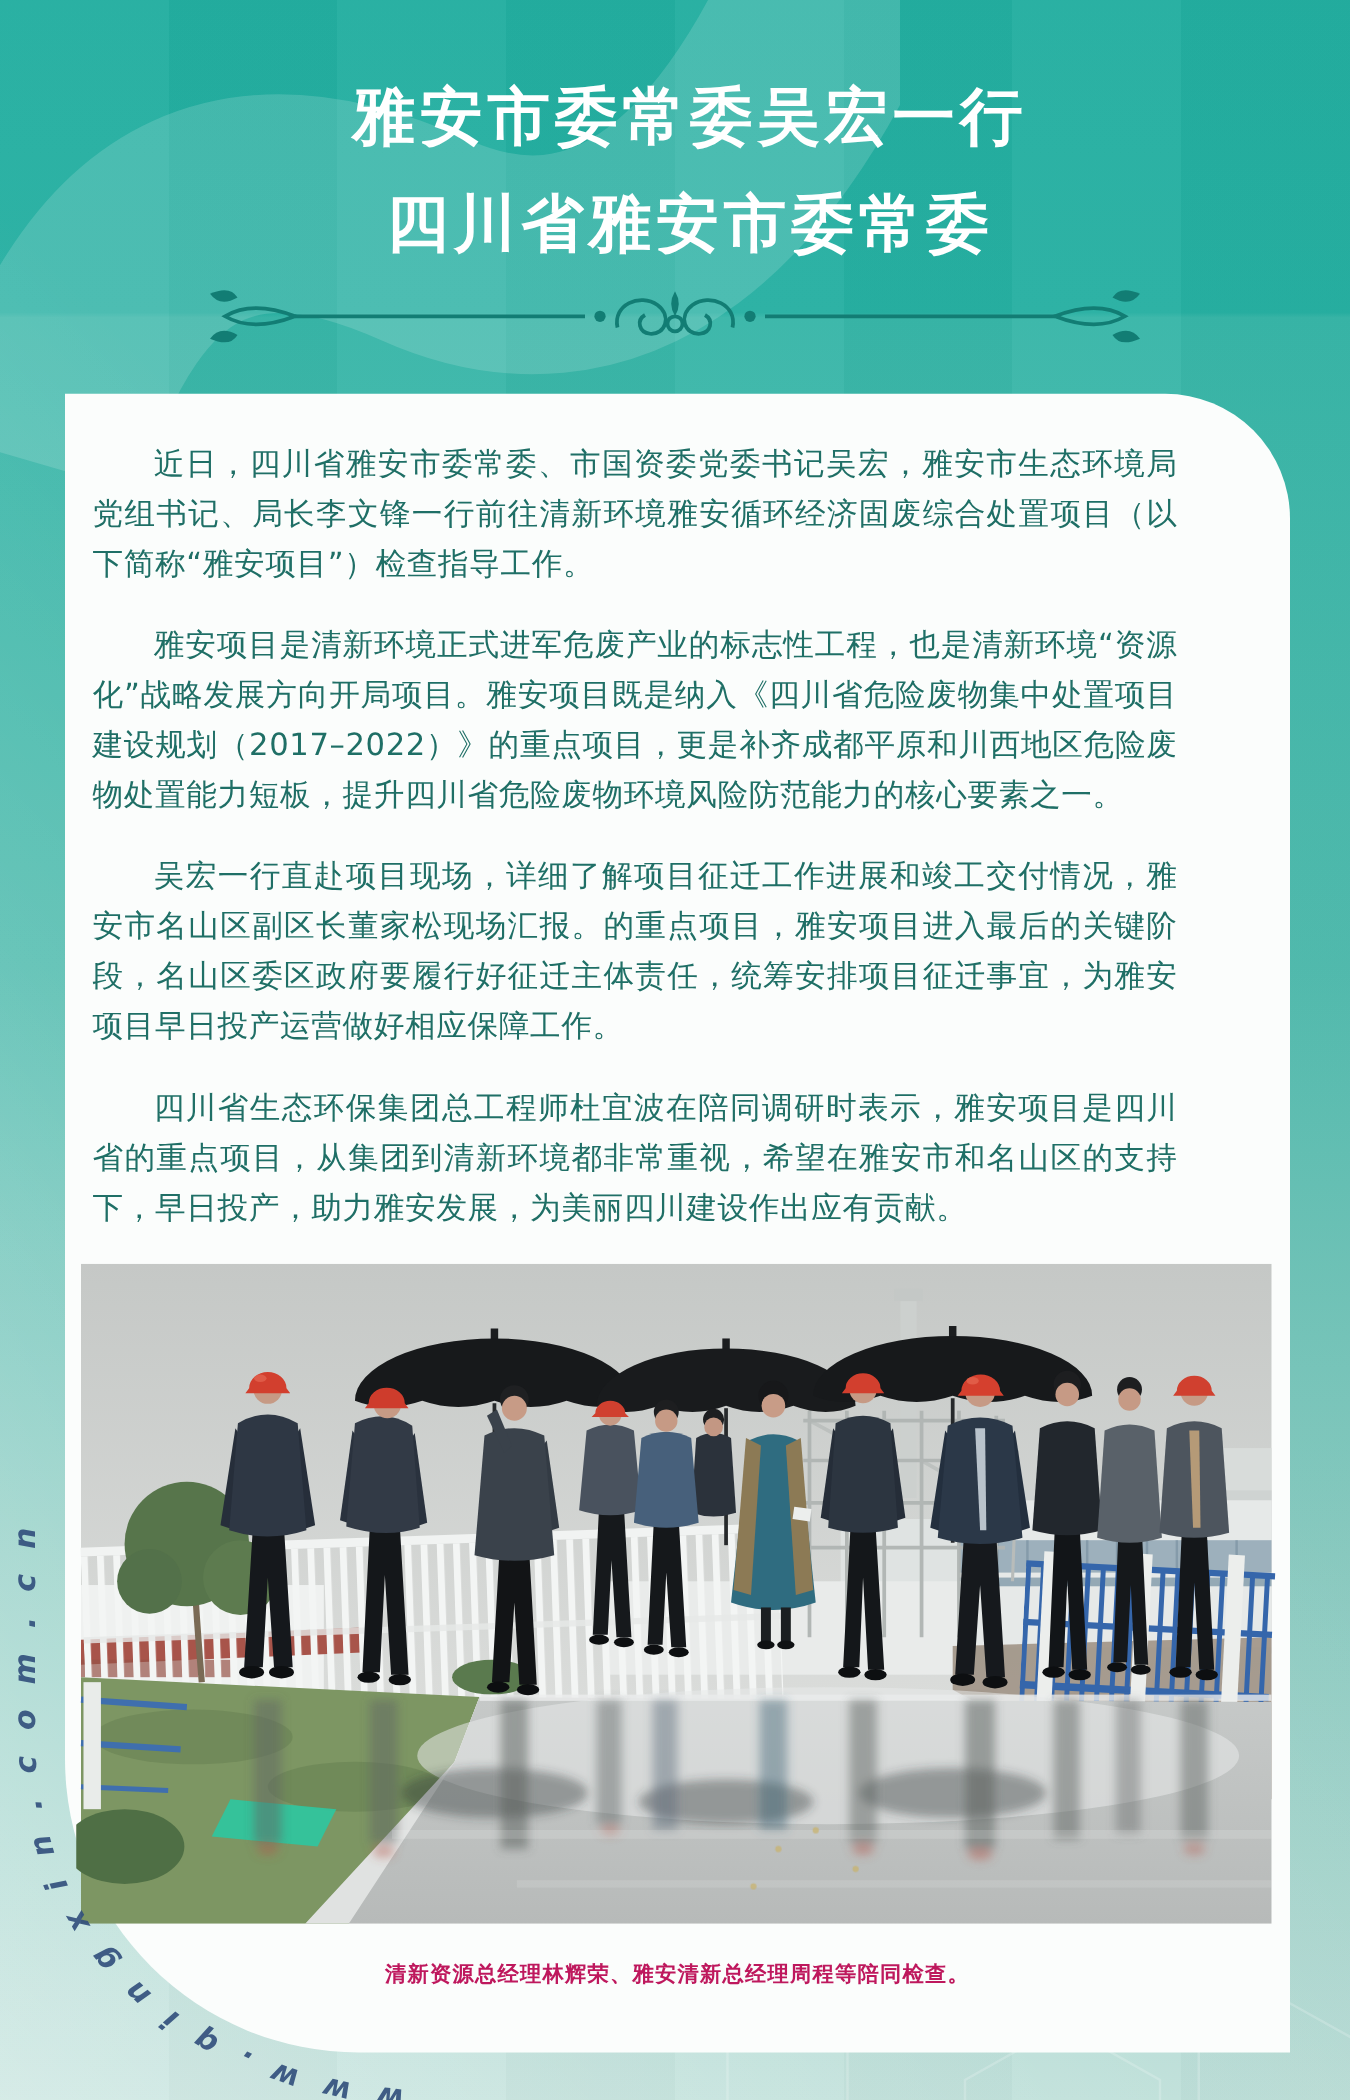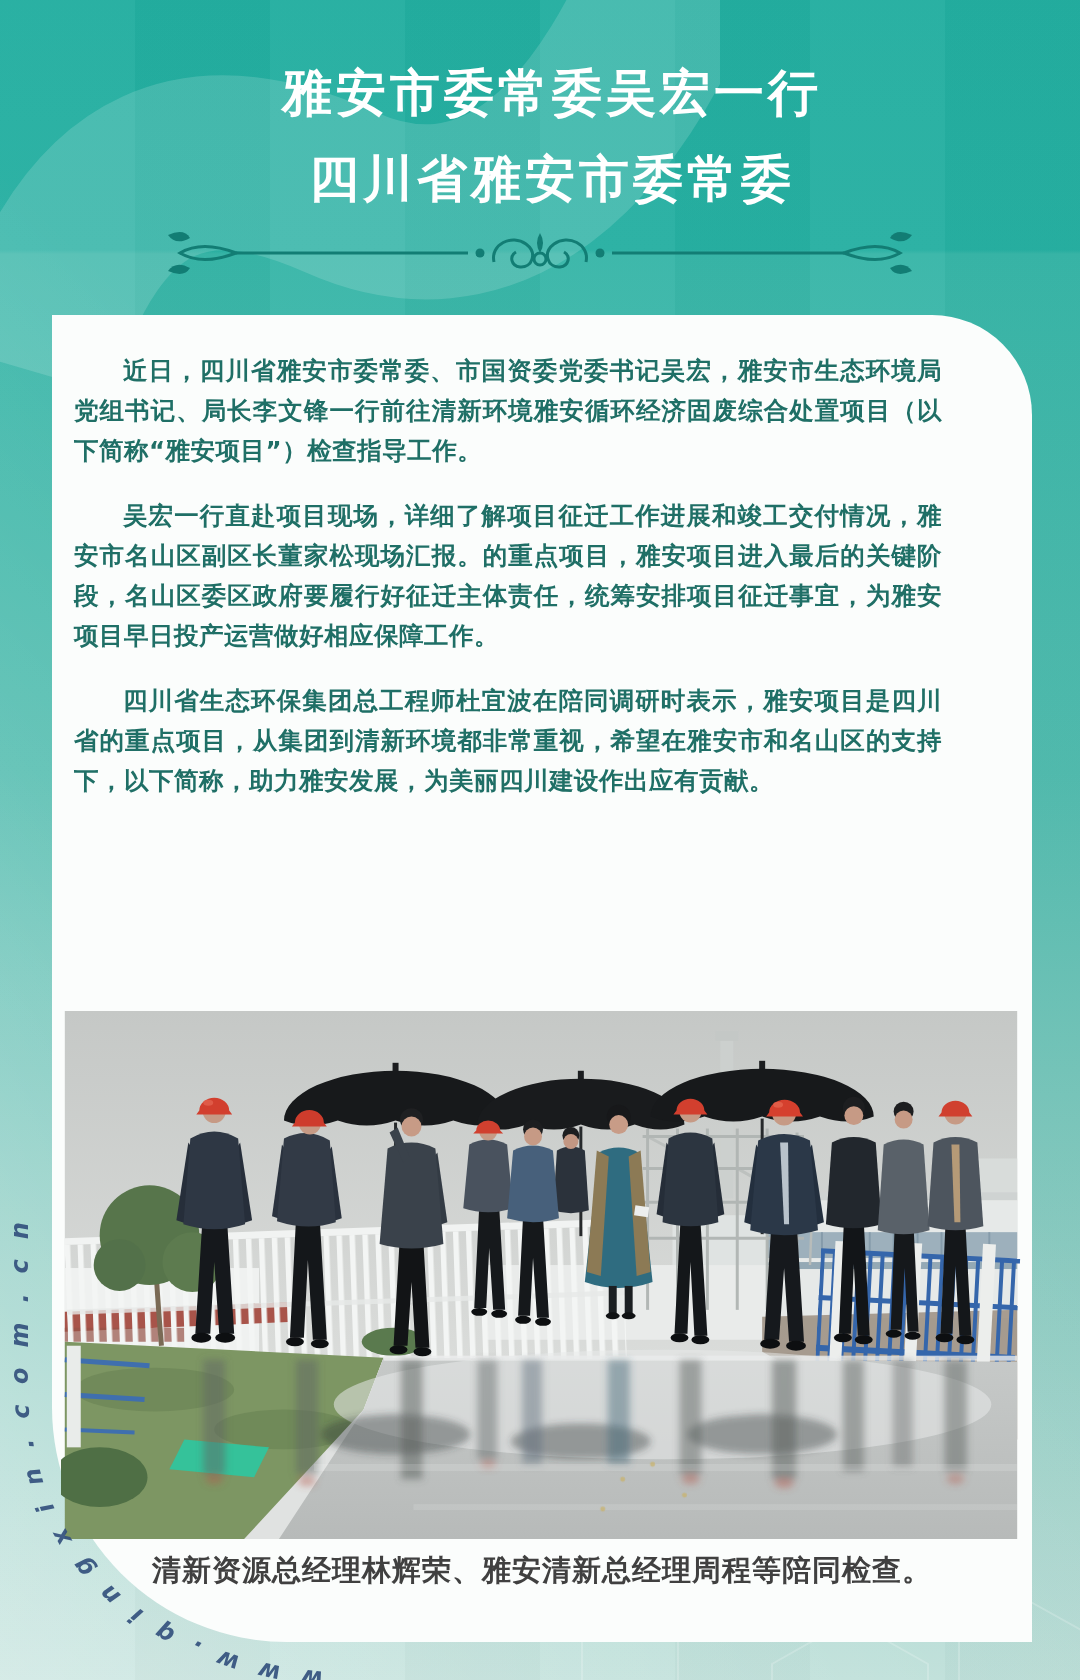--- a/index.html
+++ b/index.html
@@ -15,28 +15,28 @@
   .s-mark{position:absolute;left:0;top:0;pointer-events:none;}
   .titles{position:absolute;top:50px;left:12px;width:100%;text-align:center;color:#ffffff;}
   .titles h1{margin:0;font-size:50px;line-height:86px;font-weight:800;letter-spacing:4px;}
   .divider{position:absolute;top:226px;left:50%;transform:translateX(-50%);}
   .card{
     position:absolute;left:52px;top:315px;width:980px;height:1327px;
     background:#fbfdfc;border-radius:0 100px 0 0;border-bottom-left-radius:235px;
   }
   .article-text{
     box-sizing:border-box;height:676px;padding:36px 90px 0 22px;overflow:hidden;
-    color:#1f6f66;font-size:24.5px;line-height:40px;font-weight:700;
+    color:#1f6f66;font-size:24.5px;line-height:40px;font-weight:400;
     text-align:justify;word-break:break-all;letter-spacing:0.5px;
   }
   .article-text p{margin:0 0 25px 0;text-indent:2em;}
   .photo-wrap{margin:20px 0 0 9px;width:960px;height:528px;}
   .caption{
-    margin-top:14px;text-align:center;color:#404040;
-    font-size:29px;line-height:34px;font-weight:700;letter-spacing:1px;
+    margin-top:24px;text-align:center;color:#be185d;
+    font-size:17px;line-height:34px;font-weight:700;letter-spacing:1px;
   }
   .url-svg,.hex-svg{position:absolute;left:0;top:0;pointer-events:none;}
   .url-text{fill:#33517d;font-size:24px;letter-spacing:20px;font-style:italic;font-weight:600;opacity:0.92;}
 </style>
 </head>
 <body>
 
 <div class="stripes"></div>
 
 <svg class="s-mark" width="720" height="400" viewBox="0 0 720 400">
@@ -63,22 +63,23 @@
     <line x1="462" y1="27" x2="694" y2="27"></line>
     <path d="M694,27 Q728,14 750,27 Q728,40 694,27 Z" fill="none"></path>
     <path d="M762,9 Q746,2 740,12 Q754,20 762,9 Z" stroke="none"></path>
     <path d="M762,45 Q746,52 740,42 Q754,34 762,45 Z" stroke="none"></path>
   </g>
 </svg>
 
 <div class="card">
   <div class="article-text">
     <p>近日，四川省雅安市委常委、市国资委党委书记吴宏，雅安市生态环境局党组书记、局长李文锋一行前往清新环境雅安循环经济固废综合处置项目（以下简称“雅安项目”）检查指导工作。</p>
+    <p>雅安项目是清新环境正式进军危废产业的标志性工程，也是清新环境“资源化”战略发展方向开局项目。雅安项目既是纳入《四川省危险废物集中处置项目建设规划（2017–2022）》的重点项目，更是补齐成都平原和川西地区危险废物处置能力短板，提升四川省危险废物环境风险防范能力的核心要素之一。</p>
     <p>吴宏一行直赴项目现场，详细了解项目征迁工作进展和竣工交付情况，雅安市名山区副区长董家松现场汇报。的重点项目，雅安项目进入最后的关键阶段，名山区委区政府要履行好征迁主体责任，统筹安排项目征迁事宜，为雅安项目早日投产运营做好相应保障工作。</p>
-    <p>四川省生态环保集团总工程师杜宜波在陪同调研时表示，雅安项目是四川省的重点项目，从集团到清新环境都非常重视，希望在雅安市和名山区的支持下，以下简称，助力雅安发展，为美丽四川建设作出应有贡献。</p>
+    <p>四川省生态环保集团总工程师杜宜波在陪同调研时表示，雅安项目是四川省的重点项目，从集团到清新环境都非常重视，希望在雅安市和名山区的支持下，早日投产，助力雅安发展，为美丽四川建设作出应有贡献。</p>
   </div>
 
   <div class="photo-wrap">
     <svg width="960" height="528" viewBox="0 0 956 530">
       <defs>
         <linearGradient id="sky" x1="0" y1="0" x2="0" y2="1">
           <stop offset="0" stop-color="#c5c8c6"></stop>
             <stop offset="1" stop-color="#dadcda"></stop>
         </linearGradient>
         <linearGradient id="pave" x1="0" y1="0" x2="0" y2="1">

